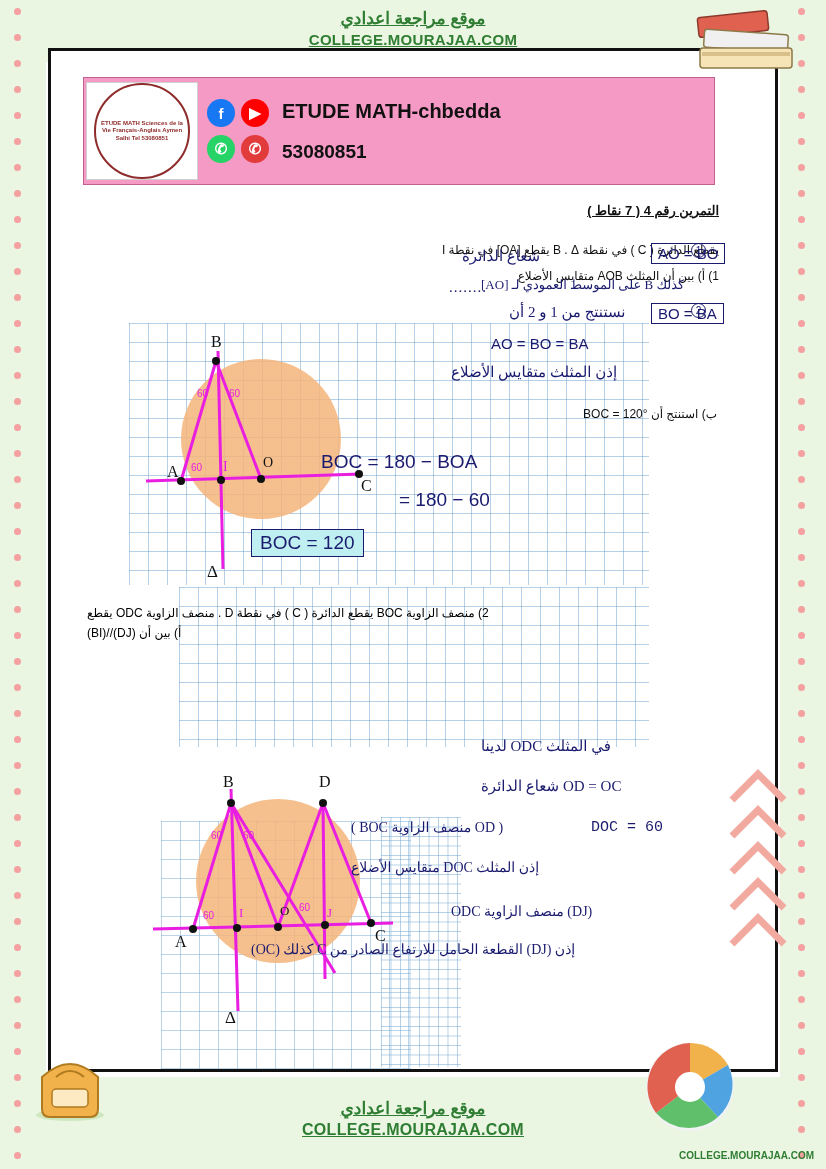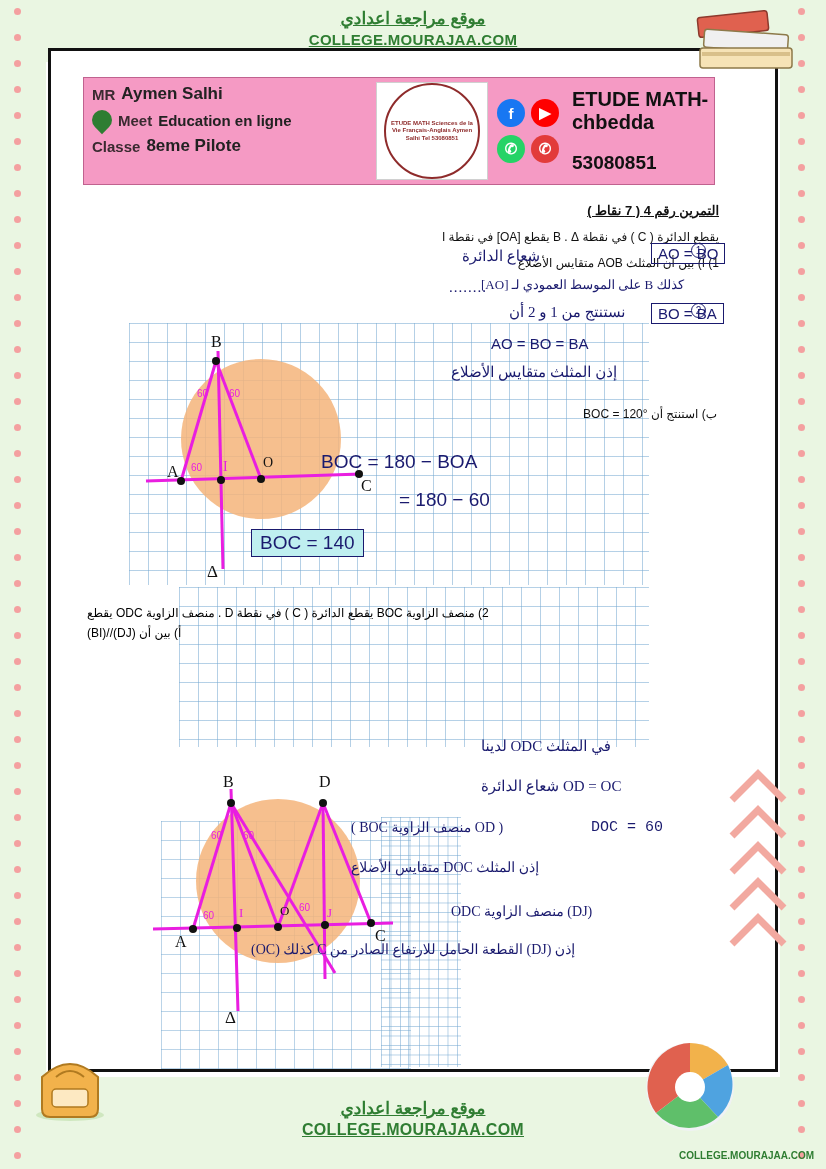--- a/index.html
+++ b/index.html
@@ -138,21 +138,21 @@
     padding-left:6px;
   }
   .banner-right .t1 { font-size:20px; font-weight:bold; color:#111; }
   .banner-right .t2 { font-size:19px; font-weight:bold; color:#111; margin-top:18px; }
 
   
   .ex-block {
     position:absolute; left:36px; top:152px; width:632px;
     direction:rtl; text-align:right; color:#111;
   }
-  .ex-title { font-size:13px; font-weight:bold; text-decoration:underline; margin-bottom:9px; }
+  .ex-title { font-size:13px; font-weight:bold; text-decoration:underline; margin-bottom:22px; }
   .ex-line { font-size:12px; line-height:1.7; }
   .q-line { font-size:12px; line-height:1.8; margin-top:6px; }
 
   
   .grid-area {
     position:absolute;
     background-image:
       linear-gradient(to right, rgba(120,170,210,.55) 1px, transparent 1px),
       linear-gradient(to bottom, rgba(120,170,210,.55) 1px, transparent 1px);
     background-size: 19px 19px;
@@ -333,35 +333,20 @@
     <polyline points="6,76 32,50 58,76"></polyline>
     <polyline points="6,112 32,86 58,112"></polyline>
     <polyline points="6,148 32,122 58,148"></polyline>
     <polyline points="6,184 32,158 58,184"></polyline>
   </g>
 </svg>
 
 <div class="sheet">
 
   <div class="banner">
-    <div class="banner-left">
-      <div class="b-row">
-        <span class="b-lbl">MR</span>
-        <span class="b-val big">Aymen Salhi</span>
-      </div>
-      <div class="b-row">
-        <span class="pin-ic"></span>
-        <span class="b-lbl">Meet</span>
-        <span class="b-val">Education en ligne</span>
-      </div>
-      <div class="b-row">
-        <span class="b-lbl">Classe</span>
-        <span class="b-val big">8eme Pilote</span>
-      </div>
-    </div>
 
     <div class="banner-mid">
       <div class="stamp">
         <span>ETUDE MATH Sciences de la Vie Français-Anglais Aymen Salhi Tel 53080851</span>
       </div>
     </div>
 
     <div class="banner-social">
       <div class="soc-row">
         <span class="soc fb">f</span>
@@ -425,21 +410,21 @@
 
   <div class="hw" style="left:458px; top:252px;">نستنتج من 1 و 2 أن</div>
   <div class="hw en" style="left:440px; top:284px;">AO = BO = BA</div>
   <div class="hw" style="left:400px; top:312px;">إذن المثلث متقايس الأضلاع</div>
 
   <div class="ans-label" style="left:396px; top:356px; width:270px; text-align:right;">ب) استنتج أن  BOC = 120°</div>
 
   <div class="grid-area" id="grid2"></div>
   <div class="hw en" style="left:270px; top:400px; font-size:19px;">BOC = 180 − BOA</div>
   <div class="hw en" style="left:348px; top:438px; font-size:19px;">= 180 − 60</div>
-  <div class="hw en hl" style="left:200px; top:478px; font-size:19px;">BOC = 140</div>
+  <div class="hw en hl" style="left:200px; top:478px; font-size:19px;">BOC = 120</div>
 
   <div style="position:absolute; left:36px; top:552px; width:632px; direction:rtl; text-align:left;">
     <div class="ex-line">2) منصف الزاوية  BOC  يقطع الدائرة ( C ) في نقطة D .  منصف الزاوية  ODC  يقطع</div>
     <div class="ex-line">أ)  بين أن (DJ)//(BI)</div>
   </div>
 
   <div class="grid-area" id="grid3"></div>
   <div class="grid-area" id="grid4"></div>
 
   <svg class="fig" style="left:62px; top:660px; width:320px; height:330px;" viewBox="0 0 320 330">

